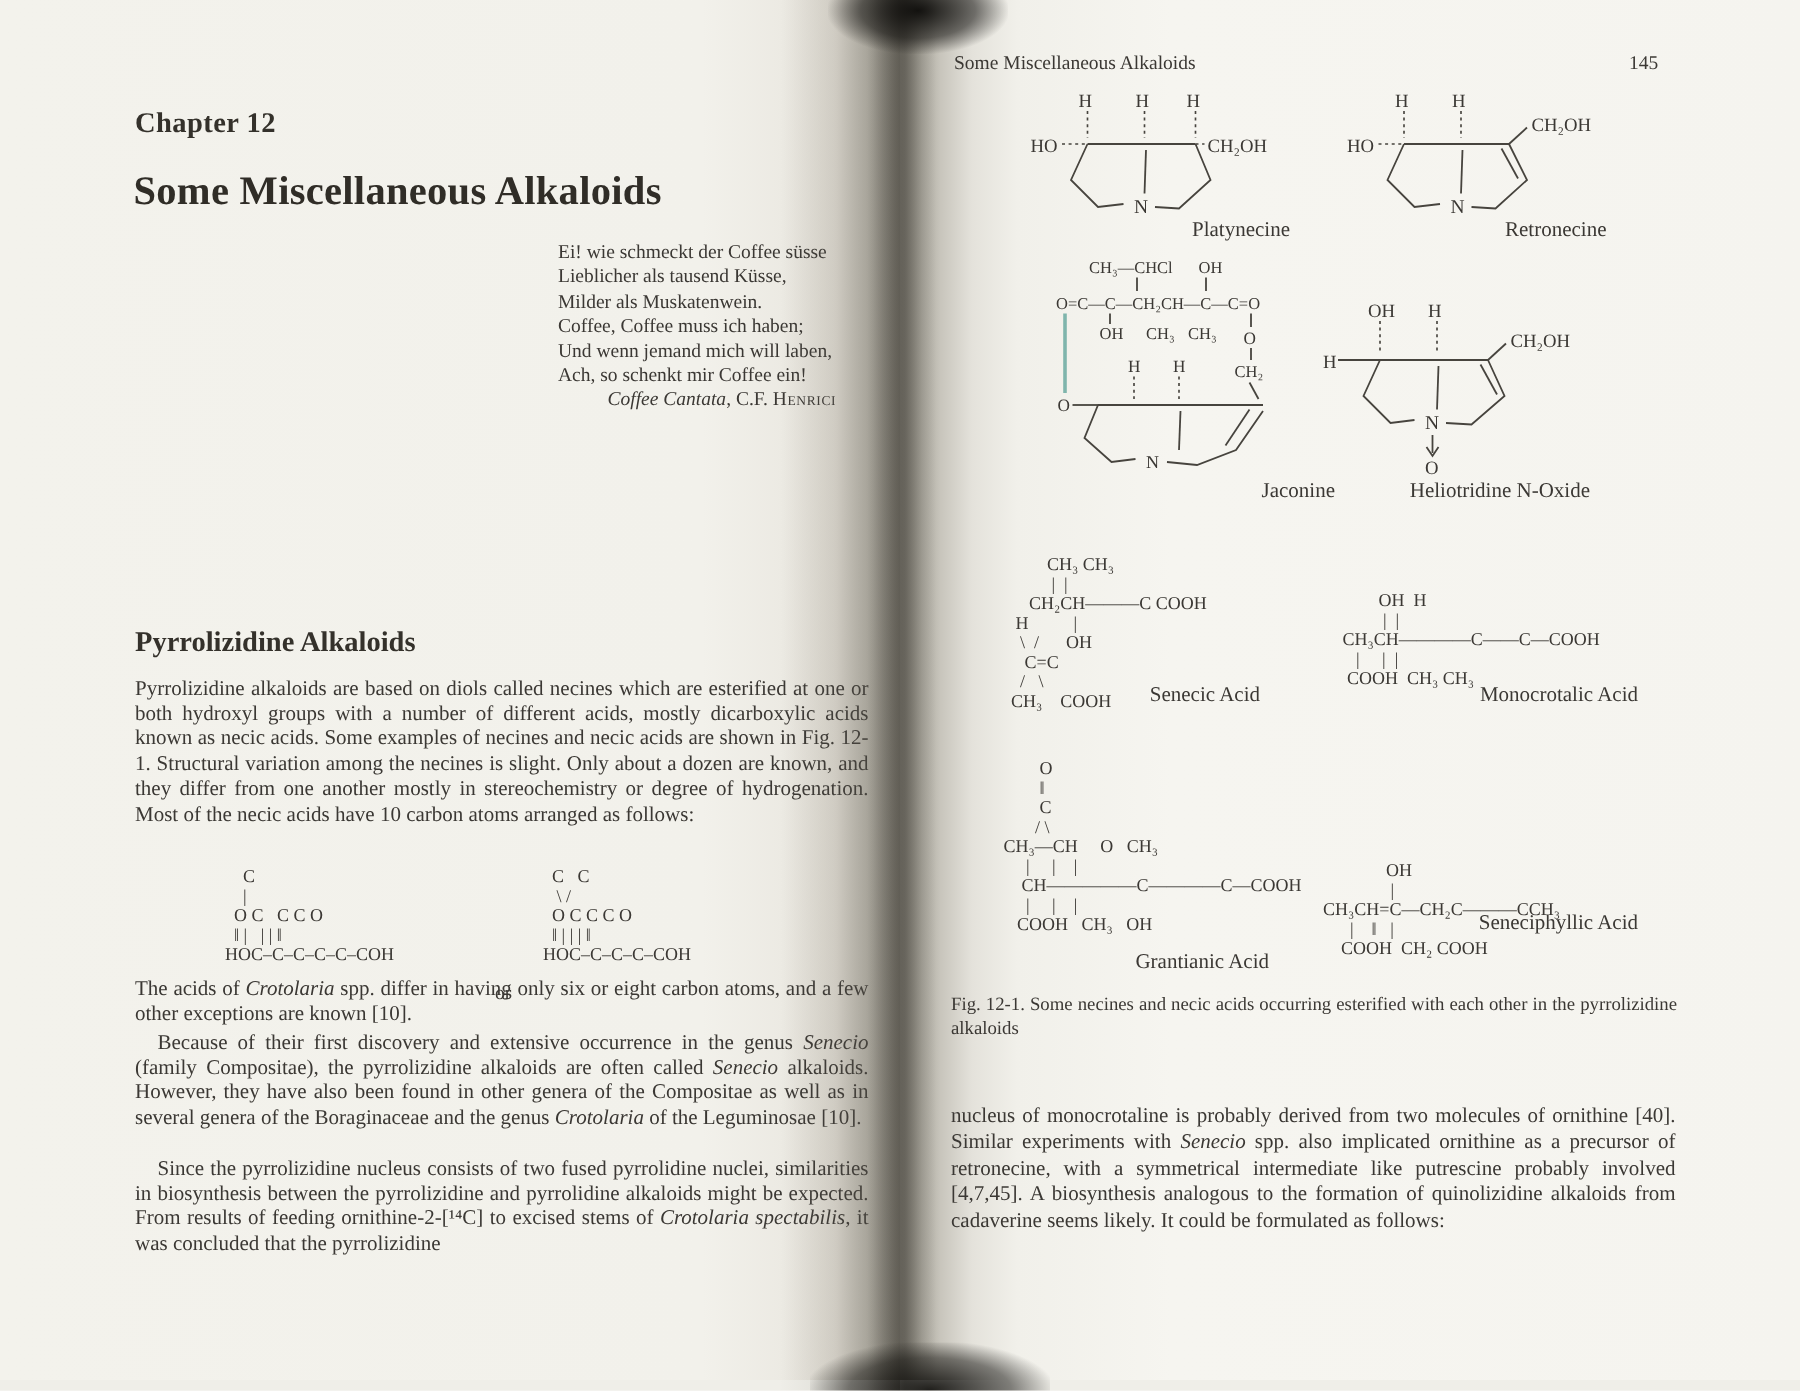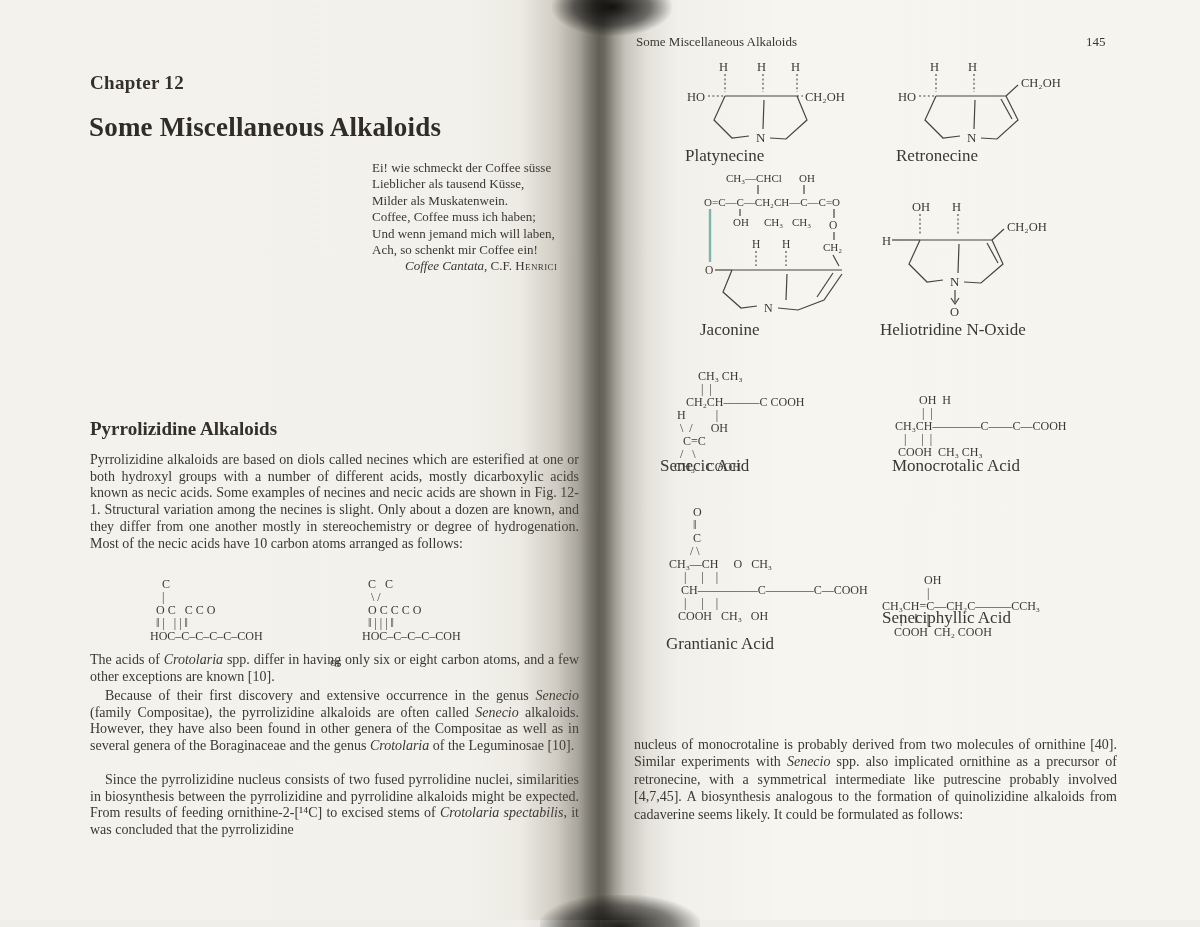--- a/index.html
+++ b/index.html
@@ -25,21 +25,21 @@
   .body-text{font-size:14px;line-height:16.7px;text-align:justify;color:#3b3834;}
   .indent{text-indent:15px;}
   .poem{font-size:13px;line-height:16.4px;white-space:pre-line;color:#3b3834;}
   .poem-source{font-size:13px;color:#3b3834;}
   .it{font-style:italic;}
   .sc{font-variant:small-caps;letter-spacing:0.4px;}
   .run-head{font-size:13px;color:#3b3834;}
   .folio{font-size:13px;color:#3b3834;}
   .pre-struct{font-family:Liberation Serif, serif;font-size:12px;line-height:13px;white-space:pre;color:#3b3834;}
   .or-label{font-size:13px;color:#3b3834;margin-top:36px;}
-  .struct-caption{font-size:17px;color:#3b3834;text-align:left;}
+  .struct-caption{font-size:14px;color:#3b3834;text-align:right;}
   .fig-caption{font-size:12.5px;line-height:15.5px;color:#3b3834;text-align:justify;}
   svg text{font-family:"Liberation Serif","DejaVu Serif",serif;fill:#3b3834;}
   svg .bond{stroke:#47443e;stroke-width:1.2;fill:none;}
   svg .dash{stroke:#47443e;stroke-width:1.1;stroke-dasharray:2,2.4;fill:none;}
   svg .teal{stroke:#7fb5ac;stroke-width:2.4;fill:none;}
 </style>
 </head>
 <body>
 
 <div id="spread">
@@ -198,20 +198,21 @@
     COOH   CH₃   OH</pre>
     <div class="abs struct-caption" style="left:66px;top:634px;width:180px;">Grantianic Acid</div>
 
     <pre class="abs pre-struct" style="left:282px;top:562px;">              OH
                |
 CH₃CH=C—CH₂C———CCH₃
       |    ‖   |
     COOH  CH₂ COOH</pre>
     <div class="abs struct-caption" style="left:282px;top:608px;width:210px;">Seneciphyllic Acid</div>
 
+    <div class="abs fig-caption" style="left:34px;top:662px;width:484px;">Fig. 12-1.  Some necines and necic acids occurring esterified with each other in the pyrrolizidine alkaloids</div>
 
     <div class="abs body-text" style="left:34px;top:736px;width:483px;line-height:17.4px;"><span>nucleus of monocrotaline is probably derived from two molecules of ornithine [40]. Similar experiments with </span><span class="it">Senecio</span><span> spp. also implicated ornithine as a precursor of retronecine, with a symmetrical intermediate like putrescine probably involved [4,7,45]. A biosynthesis analogous to the formation of quinolizidine alkaloids from cadaverine seems likely. It could be formulated as follows:</span></div>
   </div>
 
   <div class="left-edge-shadow"></div>
   <div class="spine-core"></div>
   <div class="spine-top"></div>
   <div class="spine-bottom"></div>
 </div>
 

